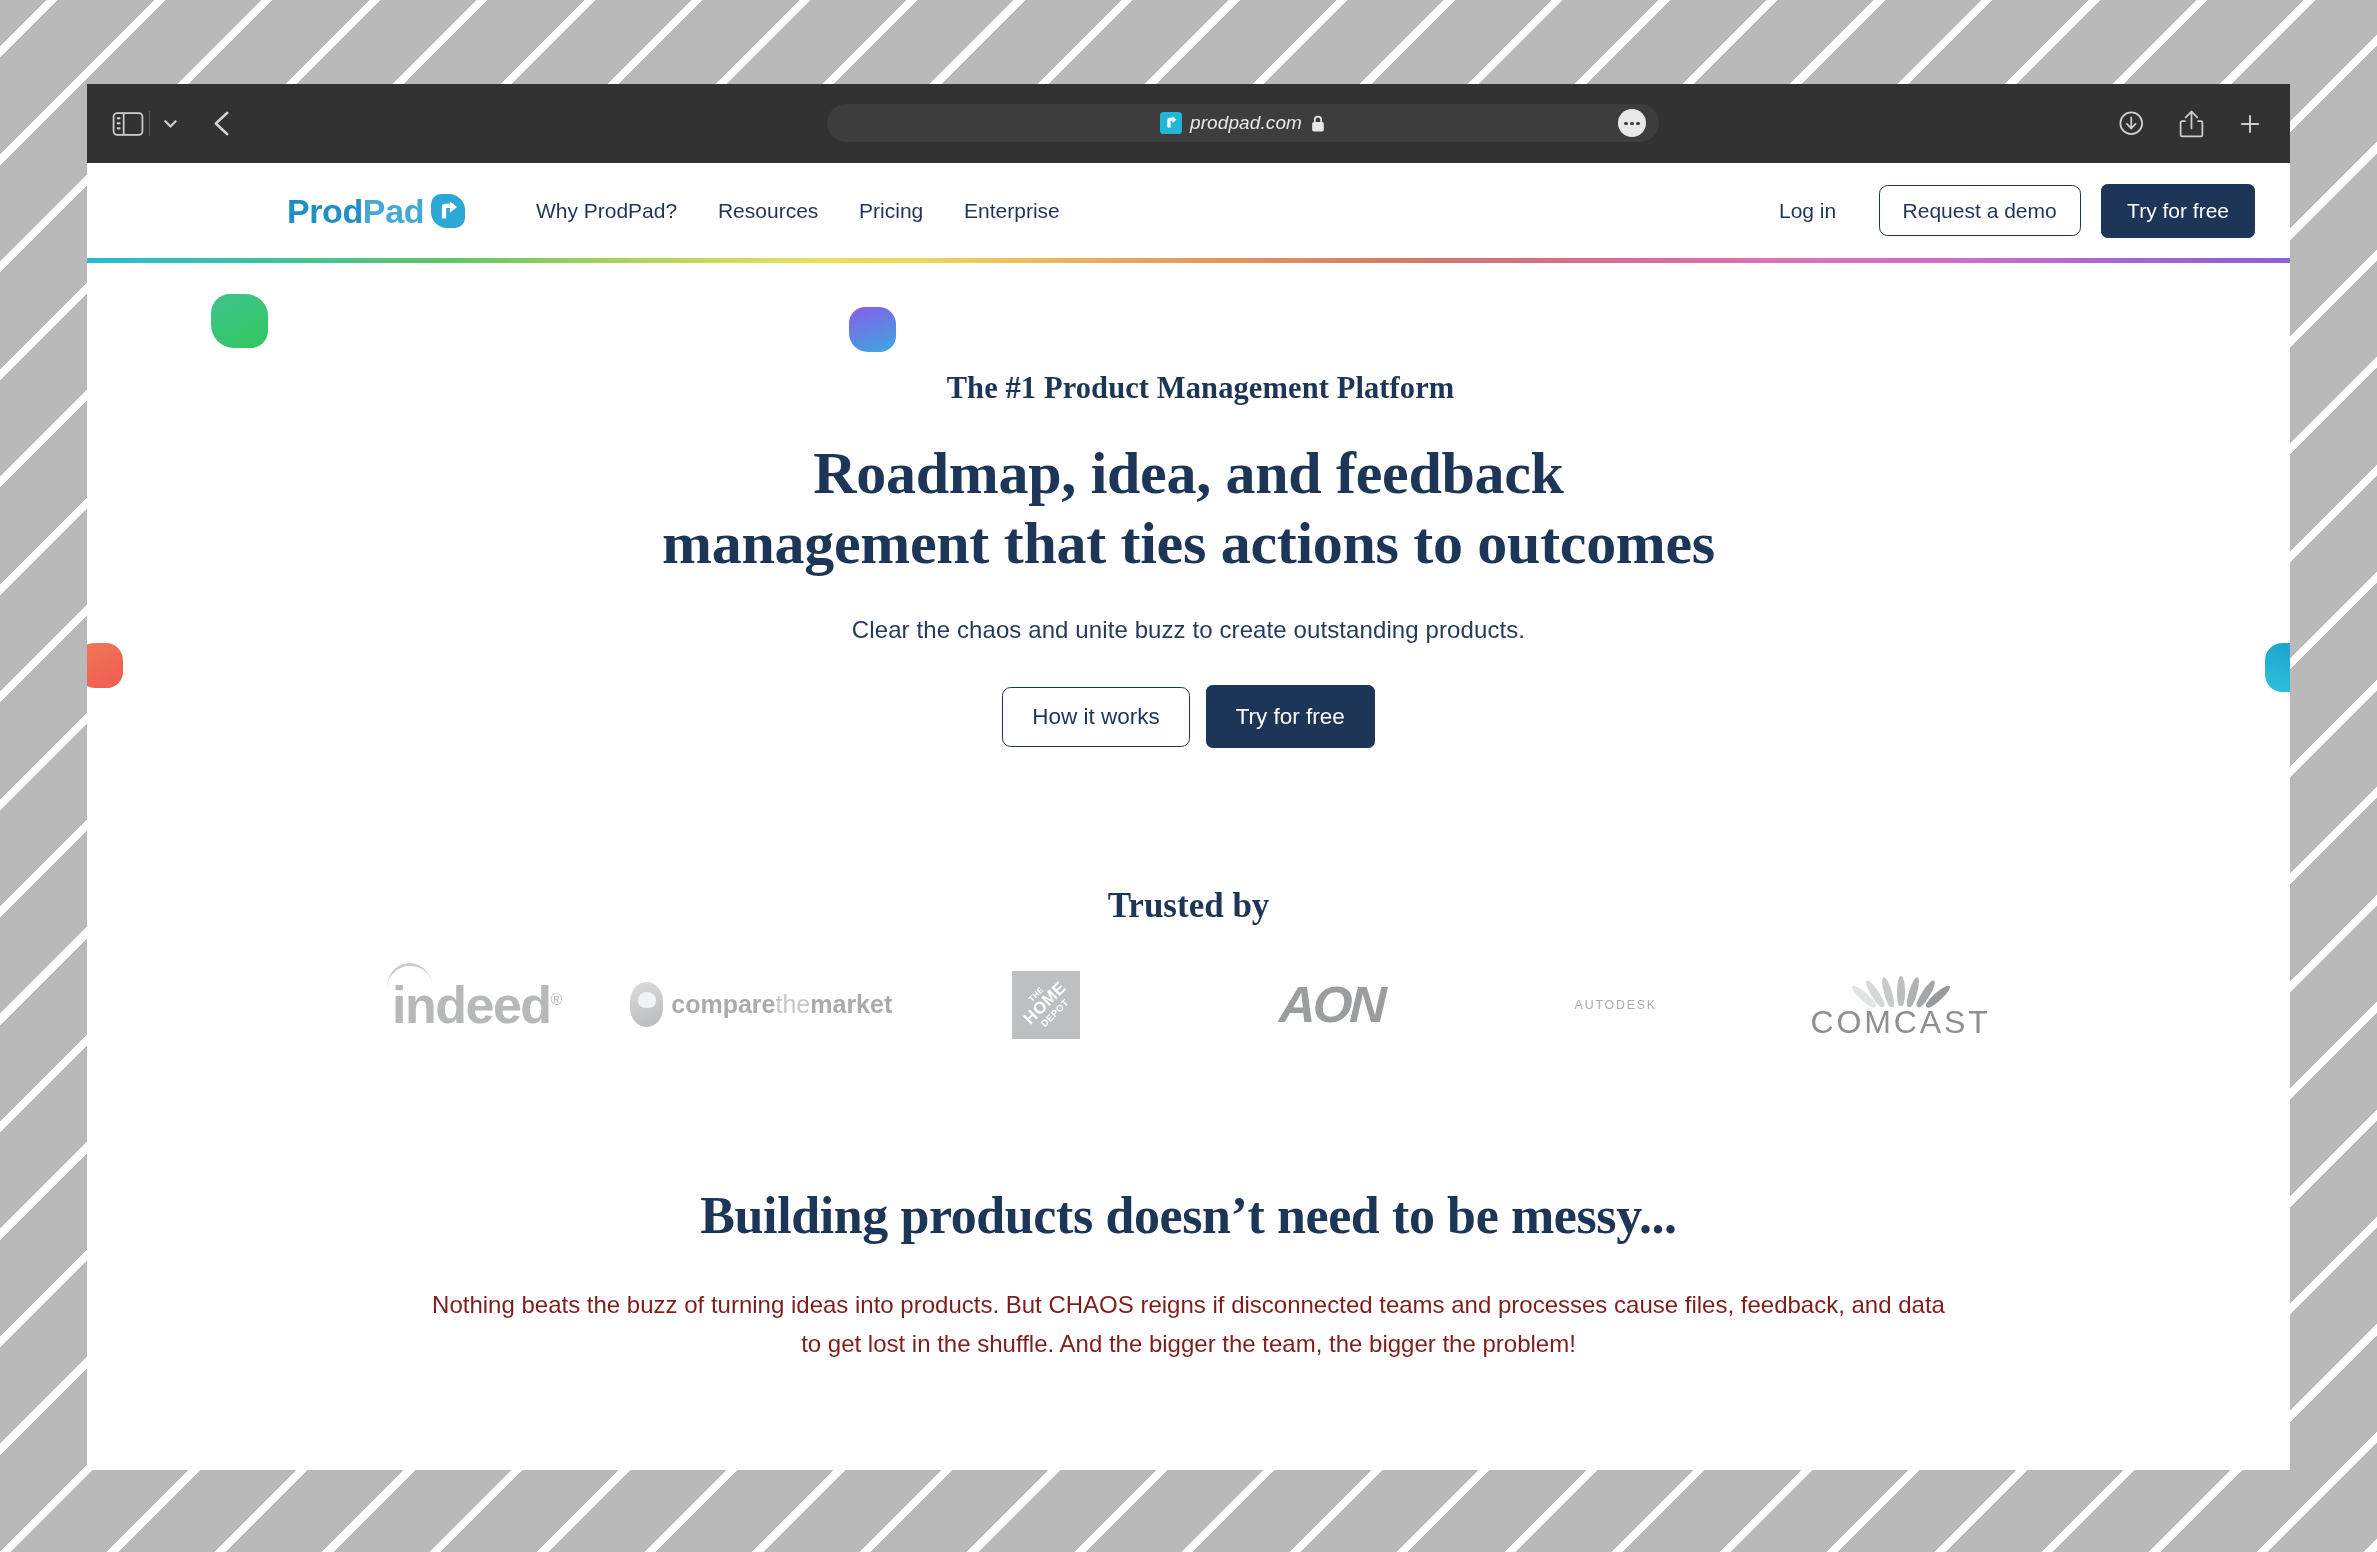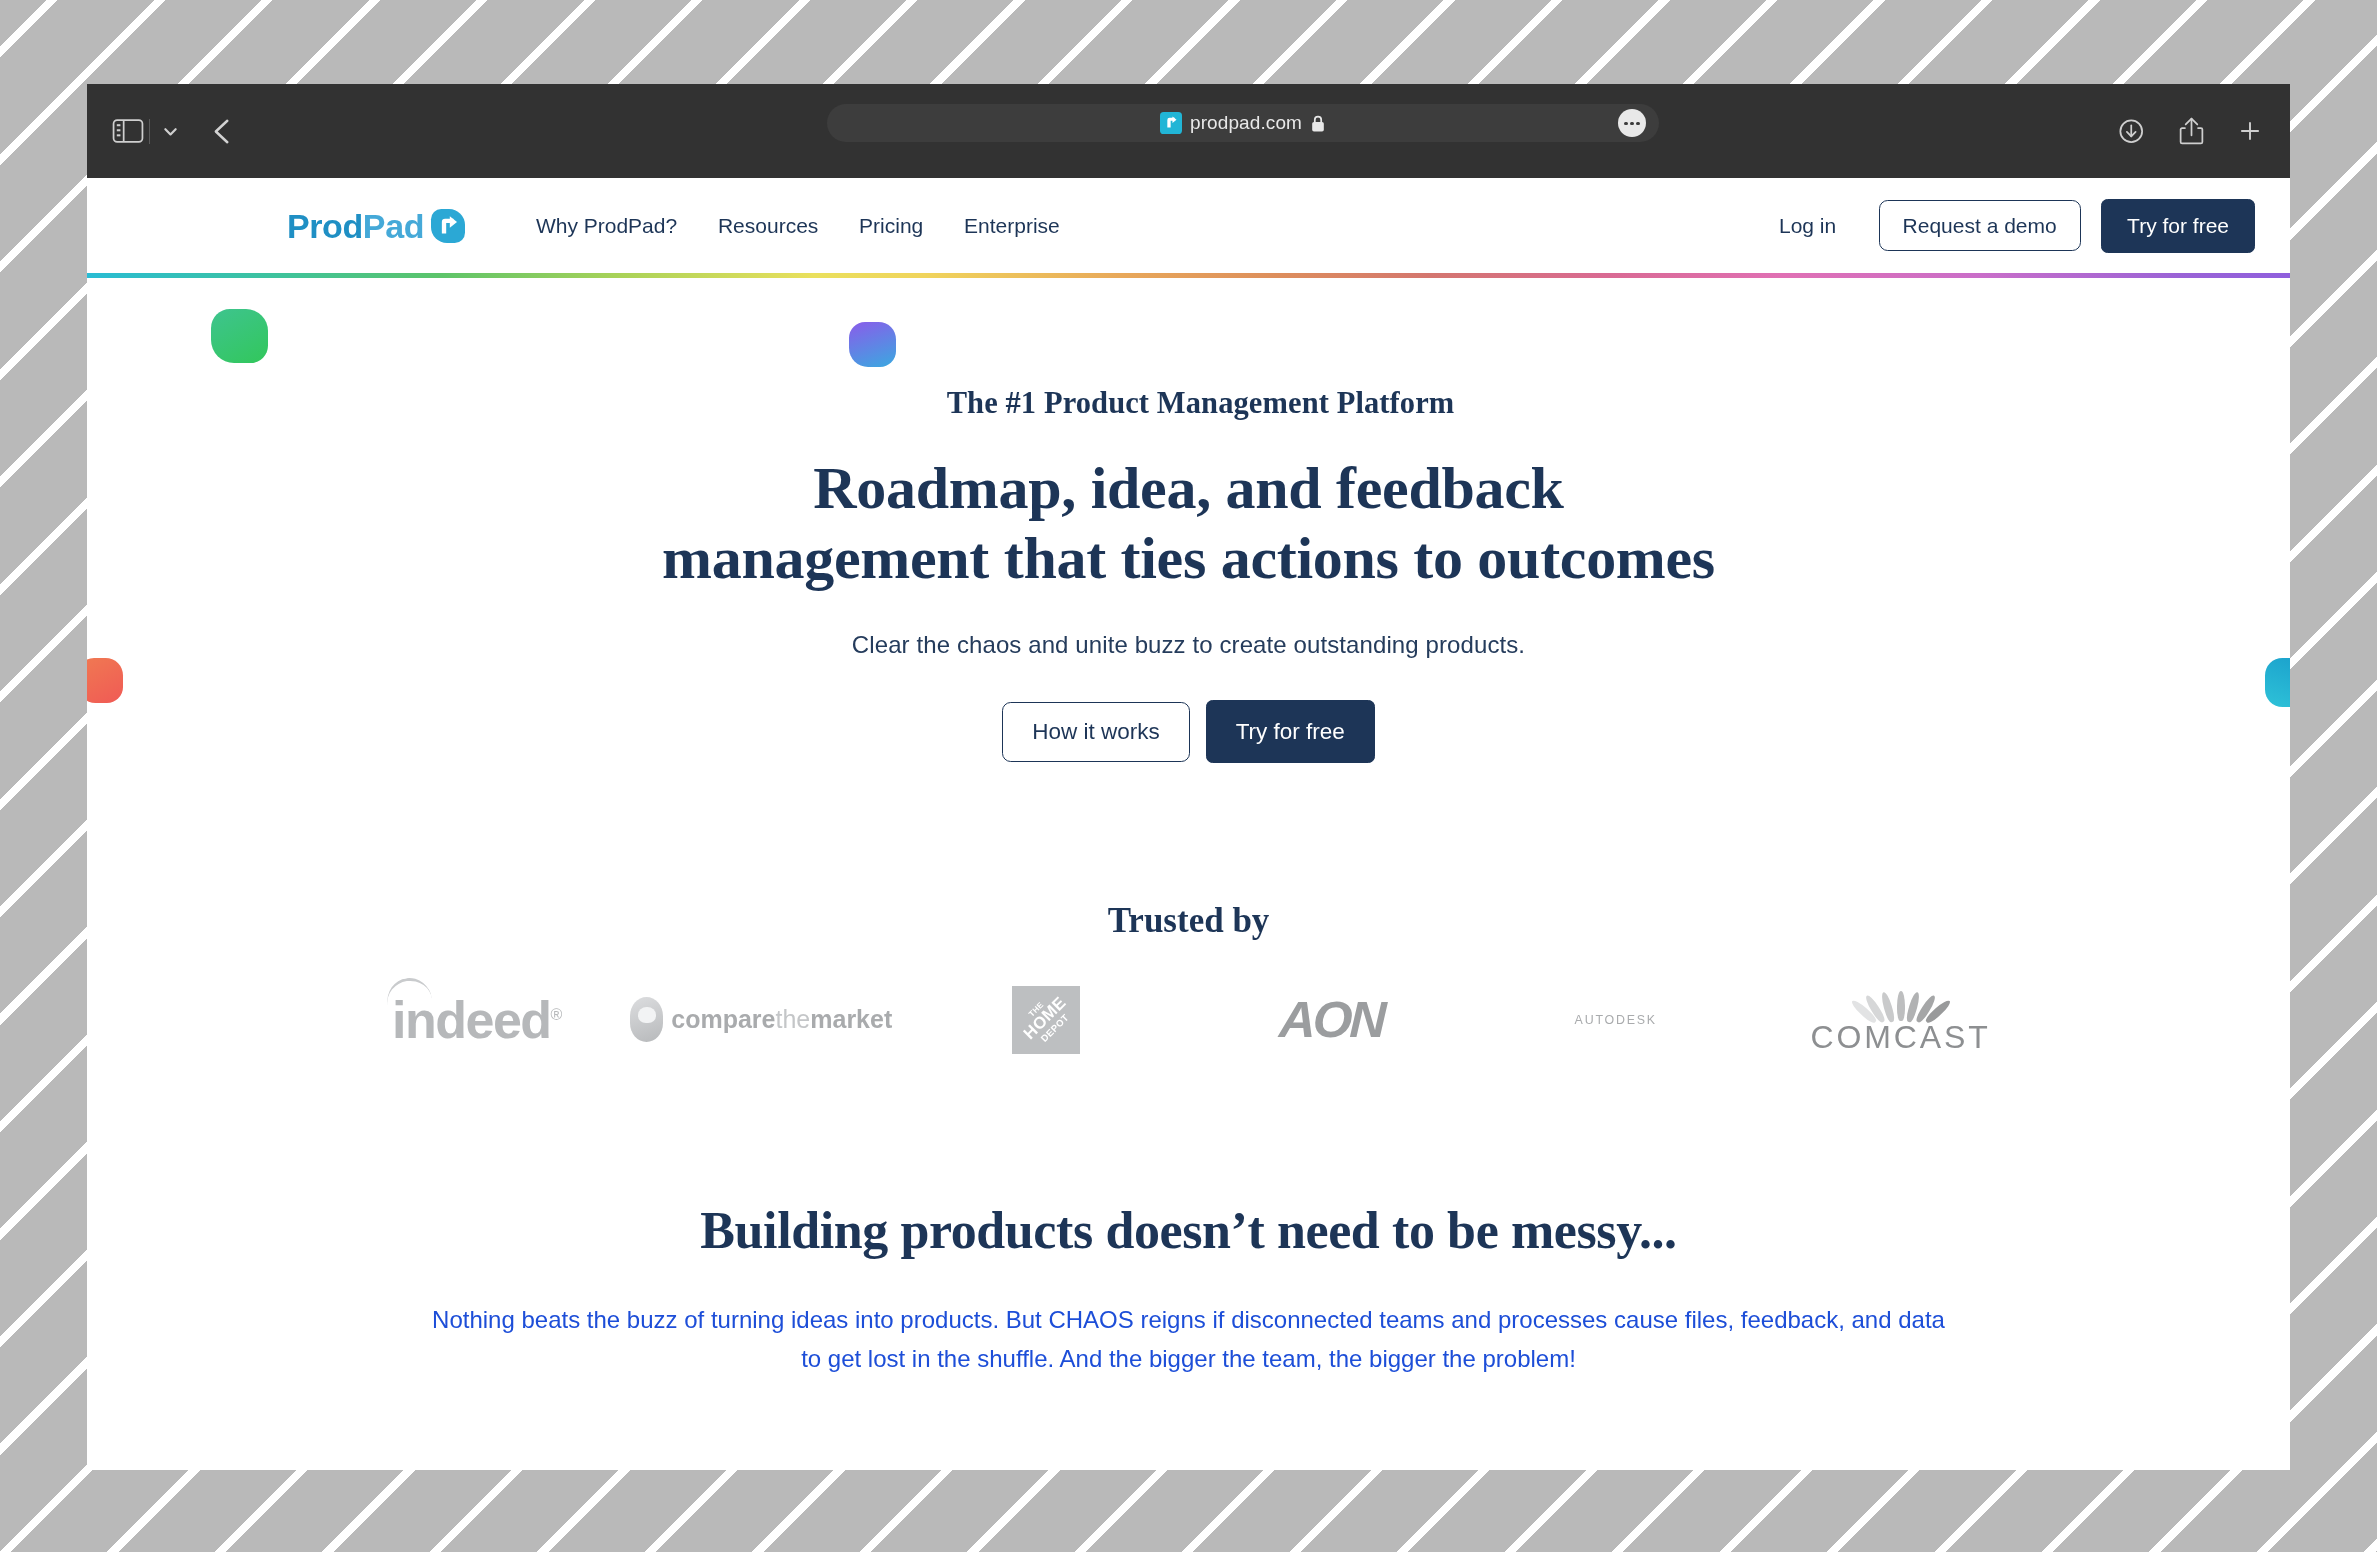--- a/index.html
+++ b/index.html
@@ -30,25 +30,26 @@
   .browser {
     position: absolute;
     left: 87px; top: 84px;
     width: 2203px; height: 1386px;
     background: #ffffff;
     overflow: hidden;
   }
 
   
   .toolbar {
-    height: 94px;
+    height: 79px;
     background: #323232;
     display: flex;
     align-items: center;
     position: relative;
+    font-style: italic;
   }
   .tb-left { display: flex; align-items: center; gap: 0; padding-left: 25.4px; }
   .icon-btn {
     display: flex; align-items: center; justify-content: center;
     color: #cfcfcf;
   }
   .sidebar-icon { width: 32px; height: 26px; }
   .sidebar-icon svg { width: 32px; height: 26px; display: block; }
   .chev { width: 25px; height: 25px; margin-left: 4.4px; }
   .chev svg { width: 25px; height: 25px; display: block; }
@@ -401,21 +402,21 @@
     font-weight: 700;
     font-size: 52px;
     color: #1d3557;
     letter-spacing: -0.4px;
     margin-top: 19px;
   }
   .messy p {
     margin-top: 41px;
     font-size: 24px;
     line-height: 1.62;
-    color: #1d4ed8;
+    color: #7f1d1d;
     max-width: 1527px;
     margin-left: auto; margin-right: auto;
   }
 </style>
 </head>
 <body>
 
 <div class="backdrop"></div>
 
 <div class="browser">

